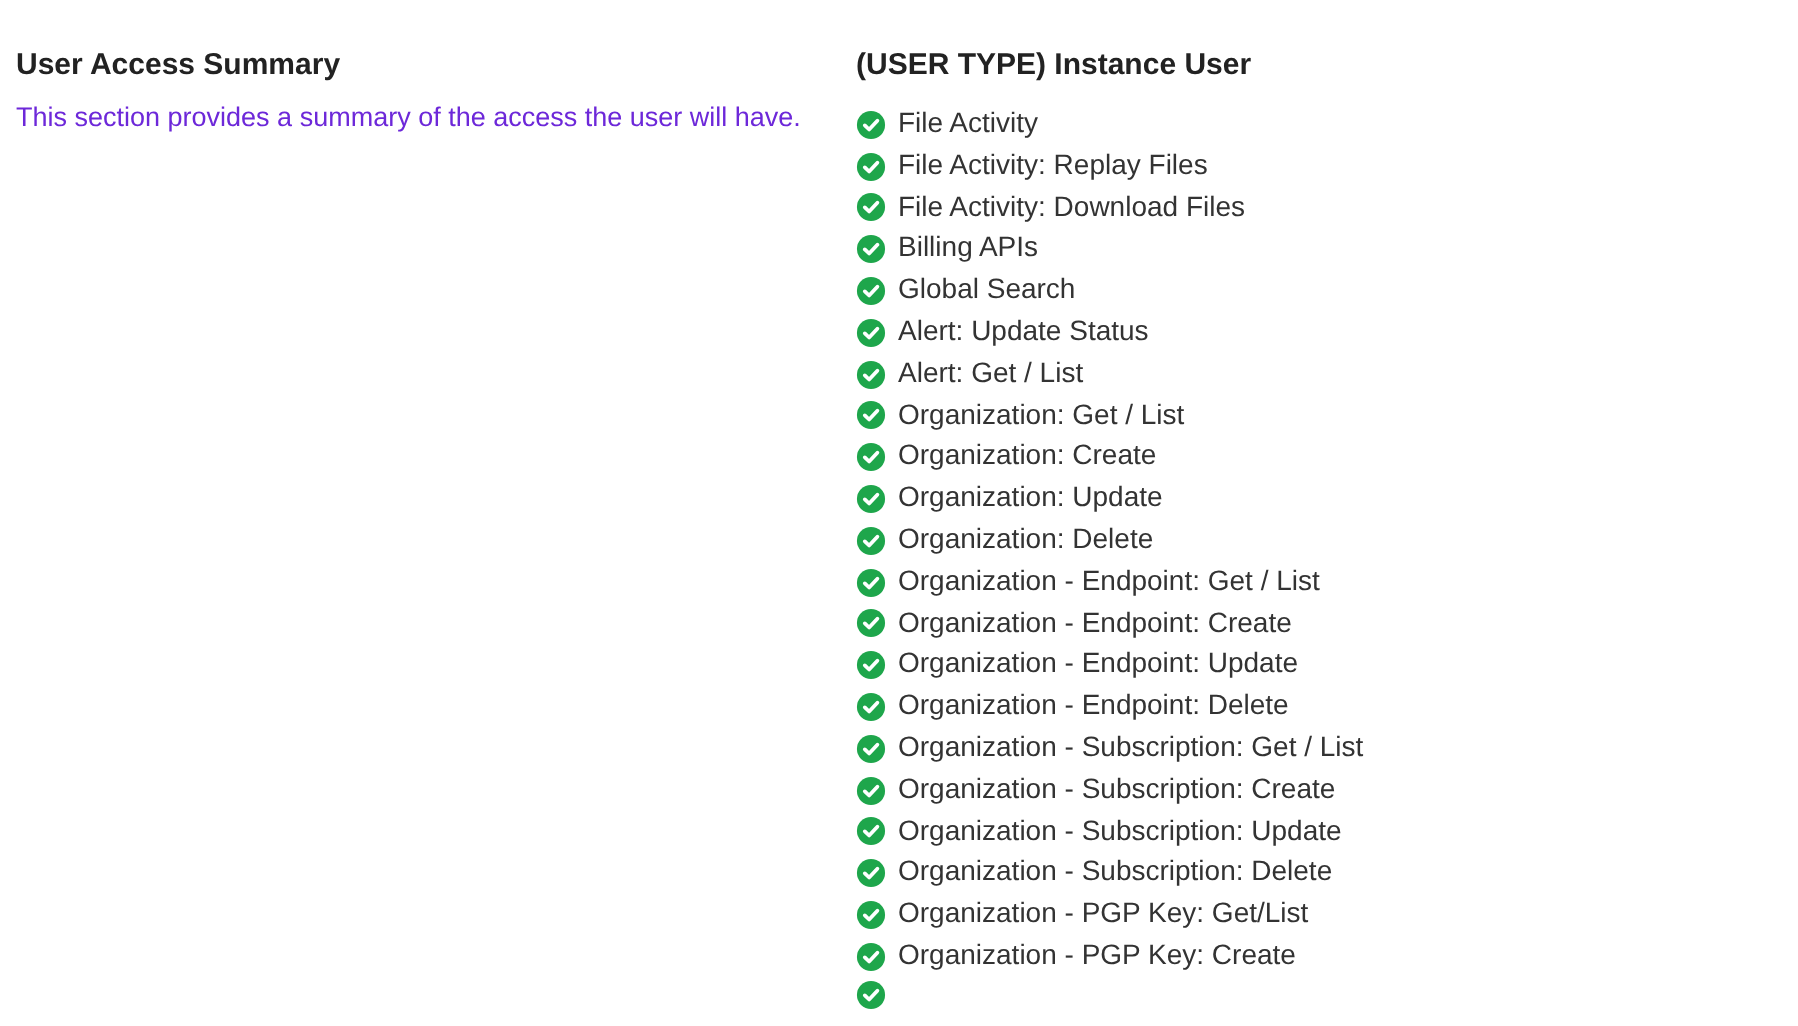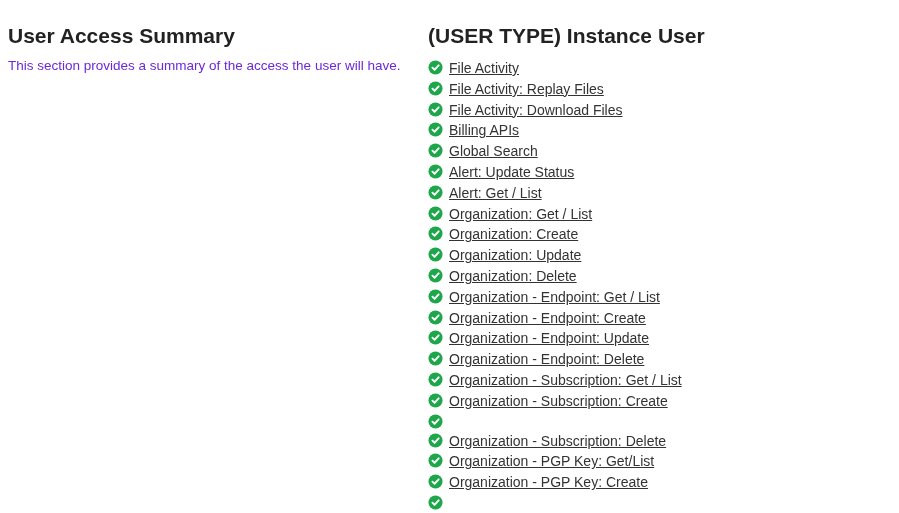--- a/index.html
+++ b/index.html
@@ -21,40 +21,39 @@
   }
   .left-col {
     width: 420px;
     flex: 0 0 420px;
   }
   .right-col {
     flex: 1 1 auto;
   }
   .section-title {
     font-weight: 600;
-    font-size: 21px;
+    font-size: 15px;
     color: #222;
     margin: 0 0 10px 0;
   }
   .section-desc {
     color: #6d28d9;
     font-size: 13.5px;
     margin: 0;
   }
   .permission-list {
     list-style: none;
     padding: 0;
     margin: 4px 0 0 0;
   }
   .permission-item {
     display: flex;
-    align-items: flex-start;
+    align-items: flex-end;
     line-height: 1.2;
     padding: 2px 0;
-    text-decoration: underline;
   }
   .check-icon {
     width: 15px;
     height: 15px;
     flex: 0 0 15px;
     display: inline-block;
     margin-right: 6px;
   }
   .check-icon svg {
     display: block;
@@ -229,20 +228,21 @@
           </span>
           <span class="perm-label">Organization - Subscription: Create</span>
         </li>
         <li class="permission-item">
           <span class="check-icon">
             <svg viewBox="0 0 16 16" width="15" height="15">
               <circle cx="8" cy="8" r="7.5" fill="#1ea64b"></circle>
               <path d="M4.7 8.2 L7 10.4 L11.4 5.7" stroke="#ffffff" stroke-width="2" fill="none" stroke-linecap="round" stroke-linejoin="round"></path>
             </svg>
           </span>
+          <span class="perm-label">Organization - Subscription: Update</span>
         </li>
         <li class="permission-item">
           <span class="check-icon">
             <svg viewBox="0 0 16 16" width="15" height="15">
               <circle cx="8" cy="8" r="7.5" fill="#1ea64b"></circle>
               <path d="M4.7 8.2 L7 10.4 L11.4 5.7" stroke="#ffffff" stroke-width="2" fill="none" stroke-linecap="round" stroke-linejoin="round"></path>
             </svg>
           </span>
           <span class="perm-label">Organization - Subscription: Delete</span>
         </li>

